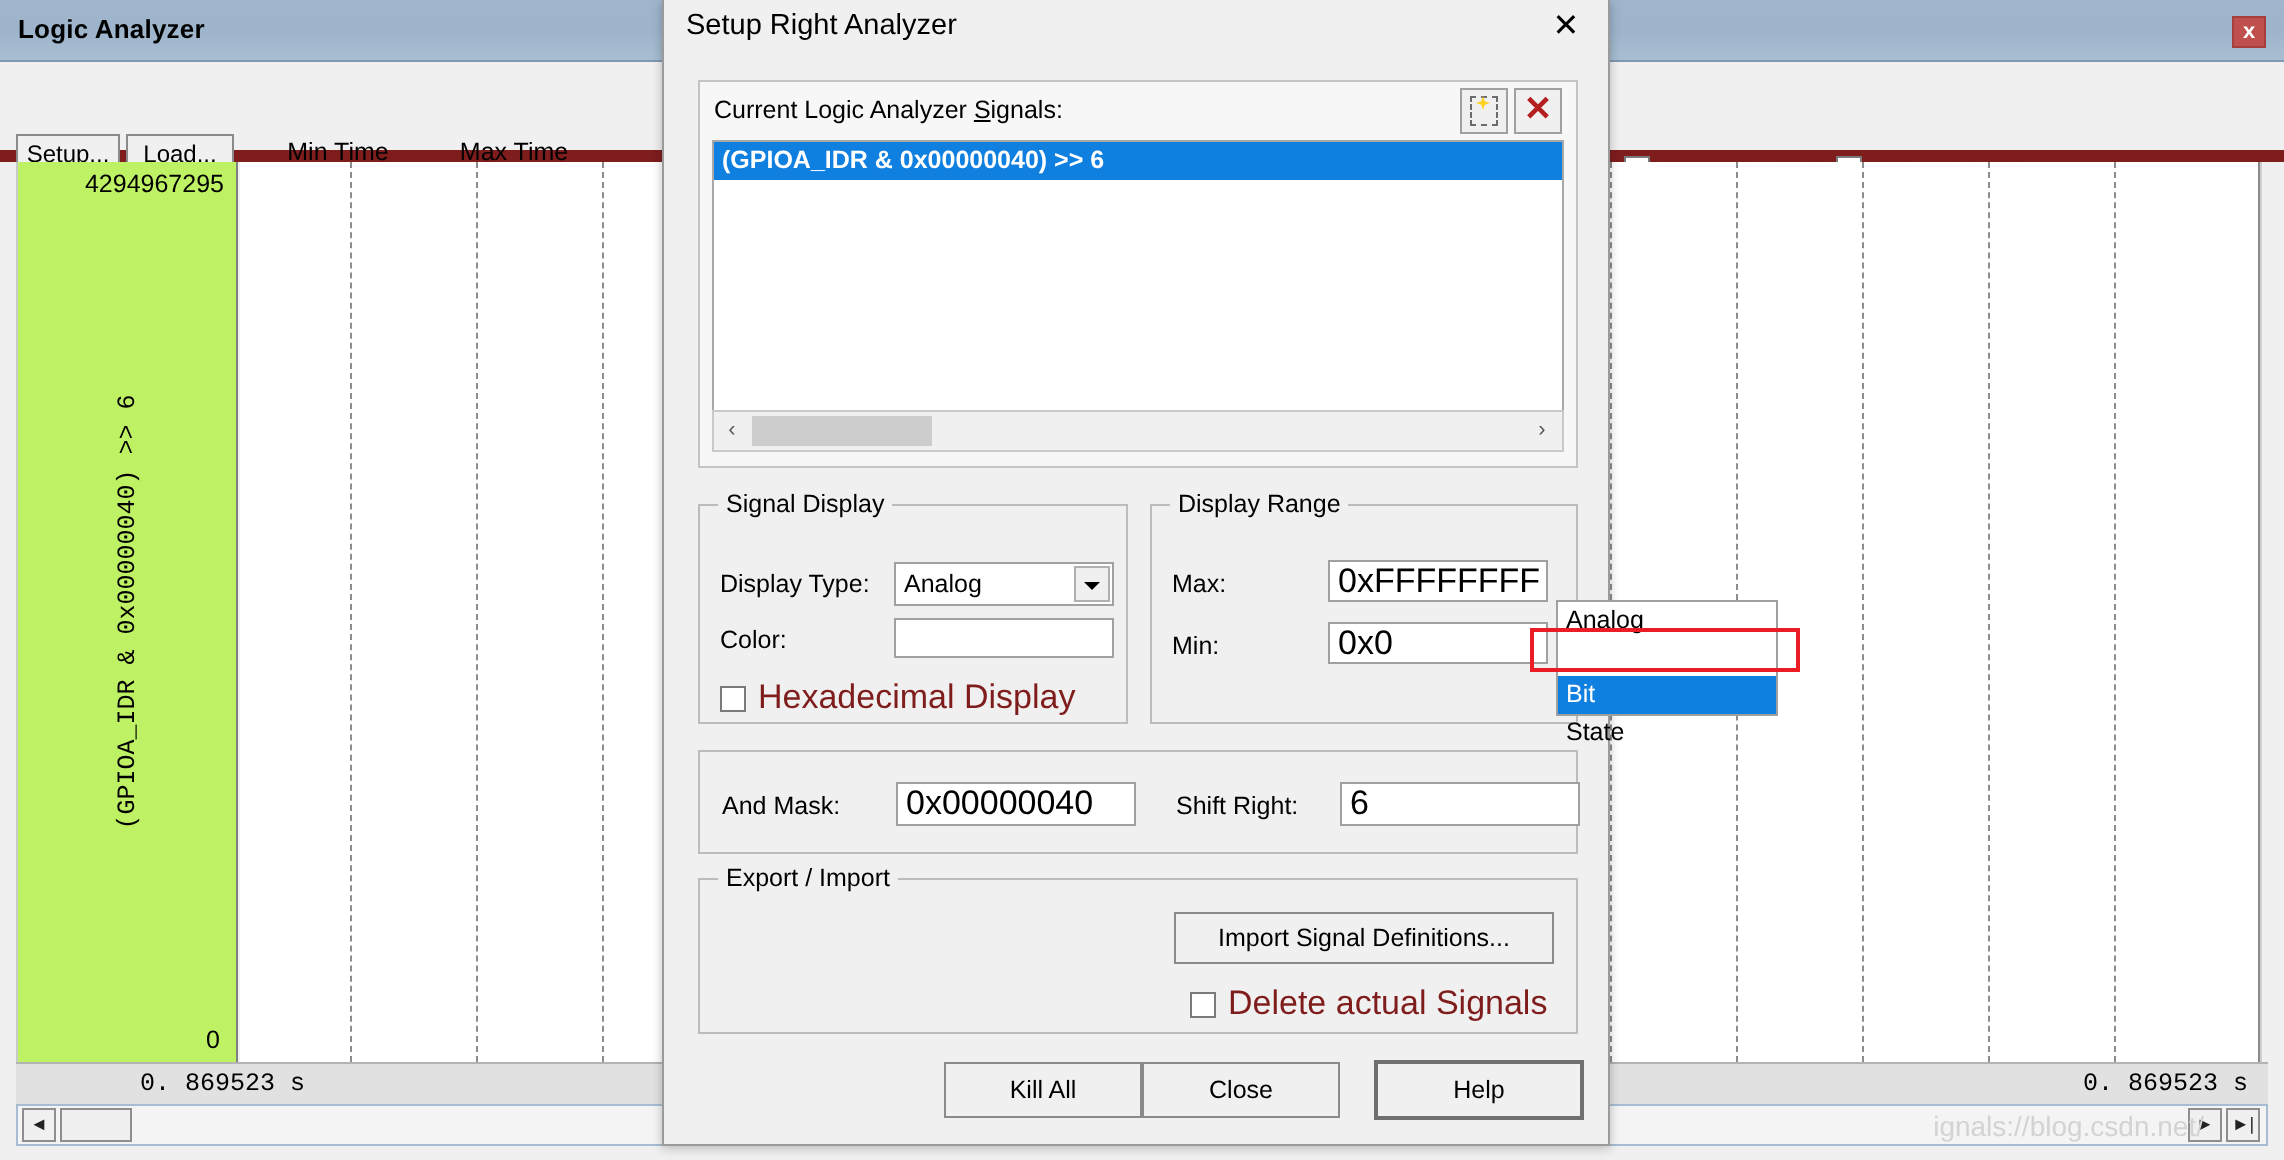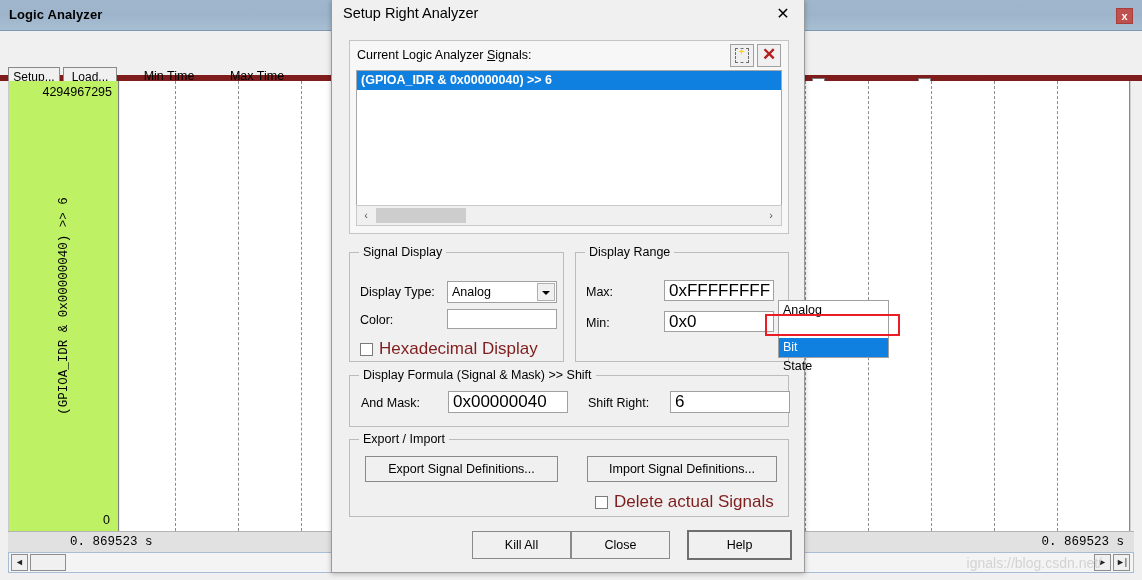--- a/index.html
+++ b/index.html
@@ -714,30 +714,28 @@
 
   <div class="grp" id="grp-display-range">
     <span class="grp-title">Display Range</span>
     <span class="fld-label" id="lbl-max-range">Max:</span>
     <div class="txtbox" id="txt-max-range">0xFFFFFFFF</div>
     <span class="fld-label" id="lbl-min-range">Min:</span>
     <div class="txtbox" id="txt-min-range">0x0</div>
   </div>
 
   <div class="grp" id="grp-display-formula">
-    <span class="grp-title">Display Formula (Signal &amp; Mask) &gt;&gt; Shift</span>
     <span class="fld-label" id="lbl-and-mask">And Mask:</span>
     <div class="txtbox" id="txt-and-mask">0x00000040</div>
     <span class="fld-label" id="lbl-shift">Shift Right:</span>
     <div class="txtbox" id="txt-shift">6</div>
   </div>
 
   <div class="grp" id="grp-export-import">
     <span class="grp-title">Export / Import</span>
-    <div class="dlg-btn" id="btn-export">Export Signal Definitions...</div>
     <div class="dlg-btn" id="btn-import">Import Signal Definitions...</div>
     <div id="cb-delete-actual">
       <span class="cbx"></span>
       <span class="cb-text">Delete actual Signals</span>
     </div>
   </div>
 
   <div class="dlg-btn" id="btn-killall">Kill All</div>
   <div class="dlg-btn" id="btn-close">Close</div>
   <div class="dlg-btn" id="btn-help">Help</div>

